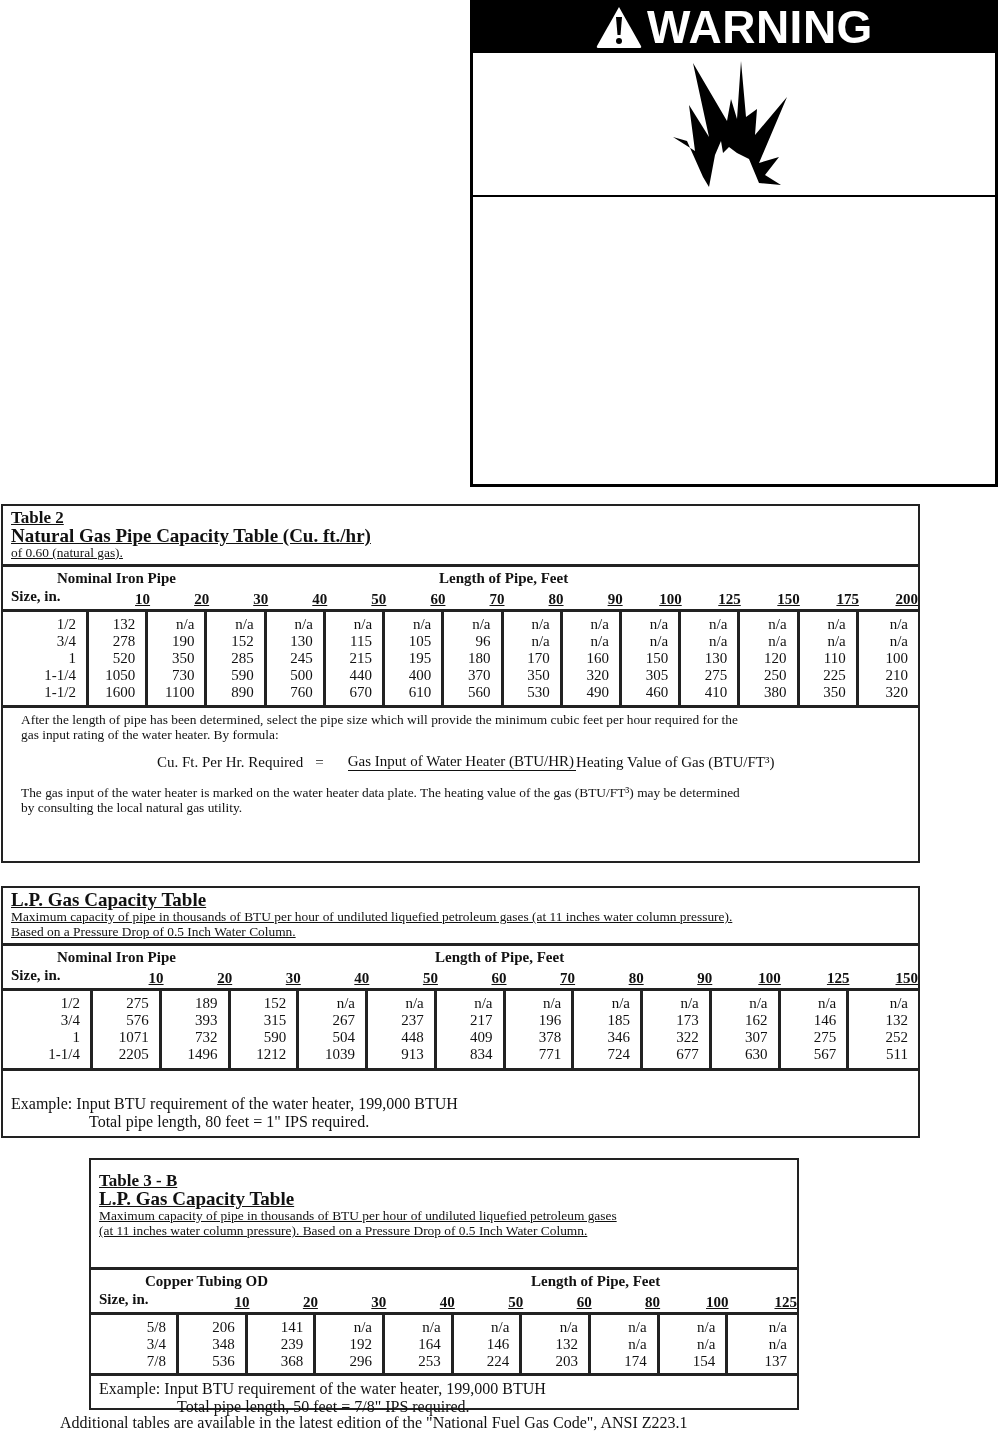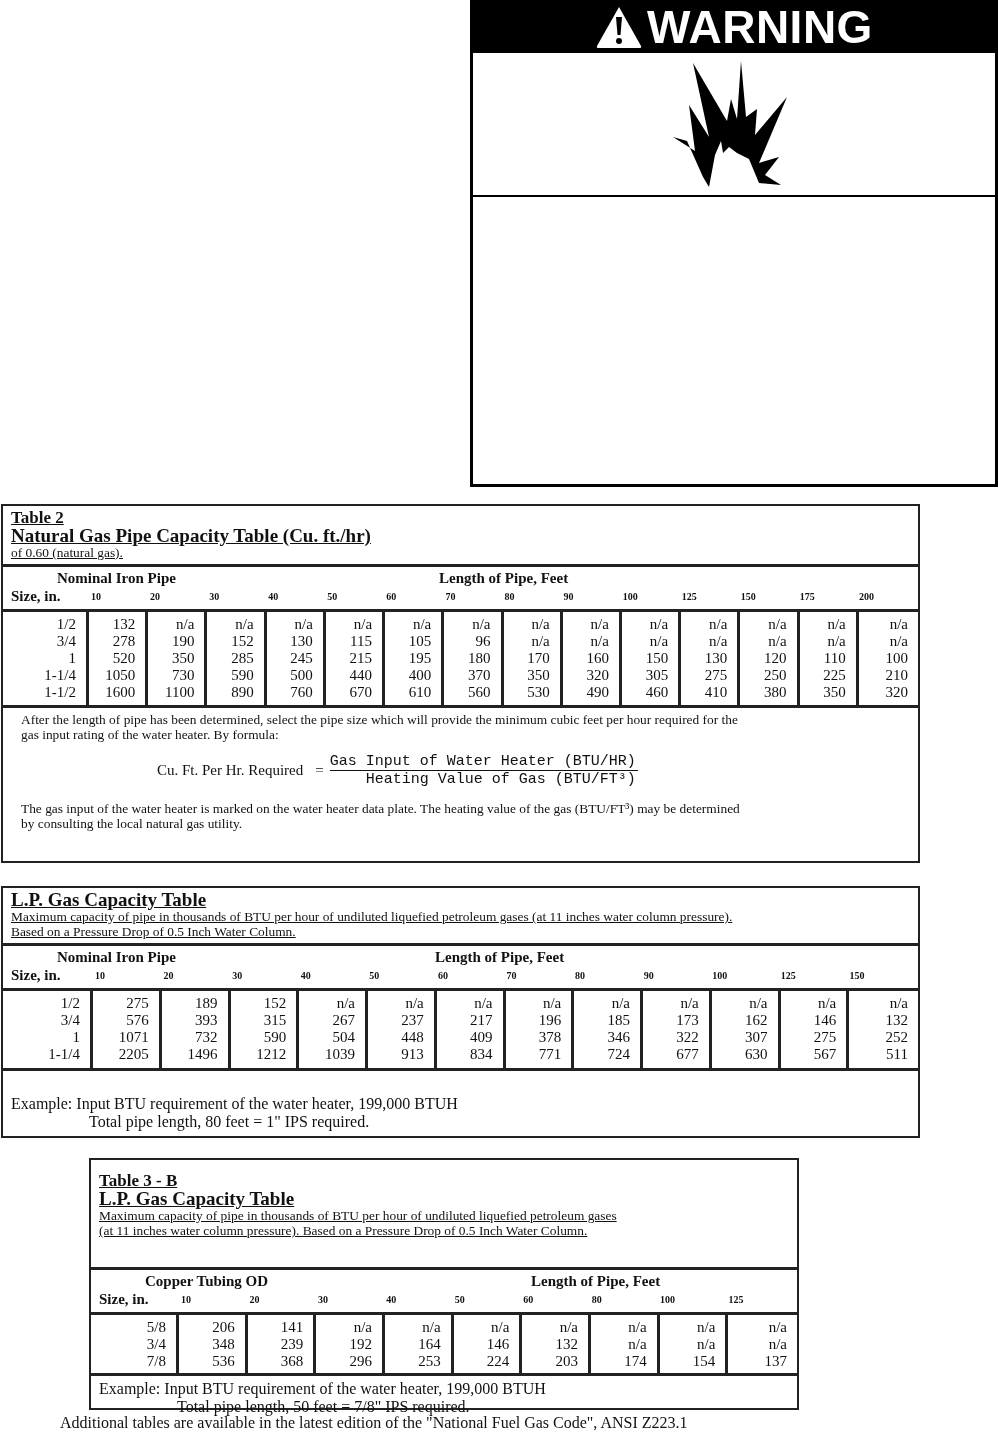--- a/index.html
+++ b/index.html
@@ -18,29 +18,29 @@
   .hdr { border-bottom: 3px solid #222; padding: 3px 8px 4px 8px; text-decoration: underline; }
   .t-num { font-weight: bold; font-size: 17px; line-height: 18px; }
   .t-title { font-weight: bold; font-size: 19px; line-height: 18px; }
   .t-desc { font-size: 13.4px; line-height: 15px; }
   .colhdr { border-bottom: 3px solid #222; position: relative; height: 42px; }
   .colhdr .lbl1, .colhdr .lbl2, .colhdr .span { position: absolute; font-weight: bold; font-size: 15px; }
   .colhdr .lbl1 { left: 6px; top: 3px; margin-left: 48px; }
   .colhdr .lbl2 { left: 8px; top: 21px; }
   .colhdr .span { top: 3px; }
   .colhdr .lens { position: absolute; top: 24px; display: grid; }
-  .colhdr .lens span { font-weight: bold; font-size: 10px; text-align: left; }
+  .colhdr .lens span { font-weight: bold; font-size: 15px; text-align: right; text-decoration: underline; }
 
   .grid { display: grid; border-bottom: 3px solid #222; }
   .cell { font-size: 15px; line-height: 17px; text-align: right; padding: 4px 10px 2px 0; border-right: 3px solid #222; white-space: pre-line; }
   .cell:last-child { border-right: none; }
 
   .note { font-size: 13.4px; line-height: 15px; padding: 4px 18px; }
   .formula { display: flex; align-items: center; margin: 12px 0 14px 136px; font-size: 15px; text-align: right; }
-  .frac { display: inline-flex; flex-direction: column; margin-left: 6px; font-family: Liberation Mono, monospace; }
+  .frac { display: inline-flex; flex-direction: row; margin-left: 24px; }
   .frac .num { border-bottom: 1.5px solid #111; padding: 0 2px 1px 0; }
   .frac .den { padding: 1px 2px 0 0; }
 
   .example { font-size: 16px; line-height: 18px; padding: 24px 8px; }
   .example .l2 { padding-left: 78px; }
 
   .footnote { position: absolute; left: 60px; top: 1414px; font-size: 16px; }
 </style>
 </head>
 <body>

